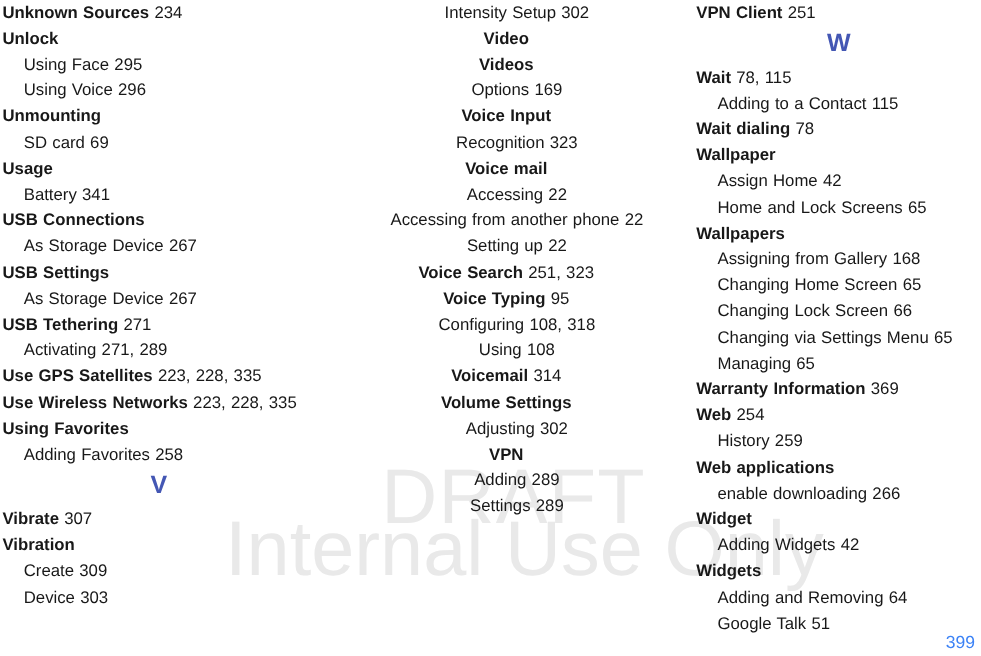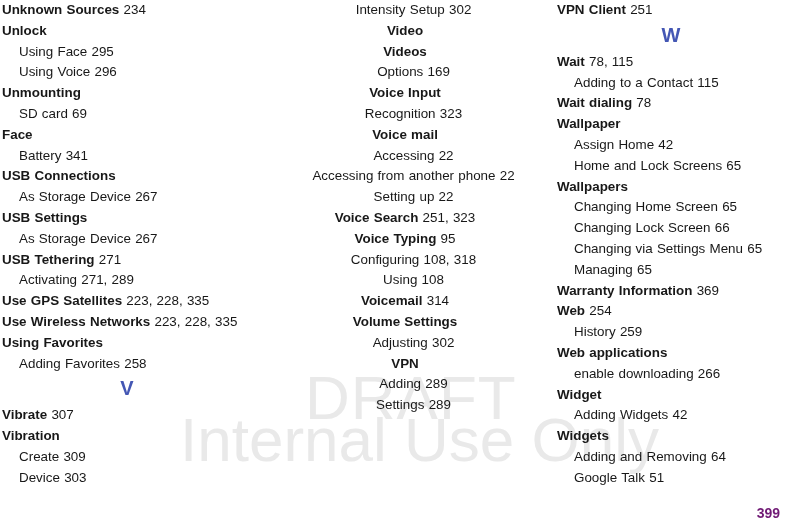--- a/index.html
+++ b/index.html
@@ -100,42 +100,42 @@
     padding-bottom: 6px;
     letter-spacing: 0px;
   }
 
   
   .page-number {
     position: absolute;
     right: 5px;
     bottom: 4px;
     font-size: 14px;
-    font-weight: bold;
-    color: #701a75;
+    font-weight: normal;
+    color: #3b82f6;
     z-index: 2;
   }
 </style>
 </head>
 <body>
 
 <div id="page">
 
   <div class="watermark watermark-draft">DRAFT</div>
   <div class="watermark watermark-internal">Internal Use Only</div>
 
   <div class="columns">
     <div class="column col-1">
         <div class="entry level-0"><span>Unknown Sources</span><span class="pages">&nbsp;234</span></div>
         <div class="entry level-0"><span>Unlock</span></div>
         <div class="entry level-1"><span>Using Face</span><span class="pages">&nbsp;295</span></div>
         <div class="entry level-1"><span>Using Voice</span><span class="pages">&nbsp;296</span></div>
         <div class="entry level-0"><span>Unmounting</span></div>
         <div class="entry level-1"><span>SD card</span><span class="pages">&nbsp;69</span></div>
-        <div class="entry level-0"><span>Face</span></div>
+        <div class="entry level-0"><span>Usage</span></div>
         <div class="entry level-1"><span>Battery</span><span class="pages">&nbsp;341</span></div>
         <div class="entry level-0"><span>USB Connections</span></div>
         <div class="entry level-1"><span>As Storage Device</span><span class="pages">&nbsp;267</span></div>
         <div class="entry level-0"><span>USB Settings</span></div>
         <div class="entry level-1"><span>As Storage Device</span><span class="pages">&nbsp;267</span></div>
         <div class="entry level-0"><span>USB Tethering</span><span class="pages">&nbsp;271</span></div>
         <div class="entry level-1"><span>Activating</span><span class="pages">&nbsp;271, 289</span></div>
         <div class="entry level-0"><span>Use GPS Satellites</span><span class="pages">&nbsp;223, 228, 335</span></div>
         <div class="entry level-0"><span>Use Wireless Networks</span><span class="pages">&nbsp;223, 228, 335</span></div>
         <div class="entry level-0"><span>Using Favorites</span></div>
@@ -171,20 +171,21 @@
     <div class="column col-3">
         <div class="entry level-0"><span>VPN Client</span><span class="pages">&nbsp;251</span></div>
         <div class="letter-header" style="color: rgb(68, 87, 180);">W</div>
         <div class="entry level-0"><span>Wait</span><span class="pages">&nbsp;78, 115</span></div>
         <div class="entry level-1"><span>Adding to a Contact</span><span class="pages">&nbsp;115</span></div>
         <div class="entry level-0"><span>Wait dialing</span><span class="pages">&nbsp;78</span></div>
         <div class="entry level-0"><span>Wallpaper</span></div>
         <div class="entry level-1"><span>Assign Home</span><span class="pages">&nbsp;42</span></div>
         <div class="entry level-1"><span>Home and Lock Screens</span><span class="pages">&nbsp;65</span></div>
         <div class="entry level-0"><span>Wallpapers</span></div>
+        <div class="entry level-1"><span>Assigning from Gallery</span><span class="pages">&nbsp;168</span></div>
         <div class="entry level-1"><span>Changing Home Screen</span><span class="pages">&nbsp;65</span></div>
         <div class="entry level-1"><span>Changing Lock Screen</span><span class="pages">&nbsp;66</span></div>
         <div class="entry level-1"><span>Changing via Settings Menu</span><span class="pages">&nbsp;65</span></div>
         <div class="entry level-1"><span>Managing</span><span class="pages">&nbsp;65</span></div>
         <div class="entry level-0"><span>Warranty Information</span><span class="pages">&nbsp;369</span></div>
         <div class="entry level-0"><span>Web</span><span class="pages">&nbsp;254</span></div>
         <div class="entry level-1"><span>History</span><span class="pages">&nbsp;259</span></div>
         <div class="entry level-0"><span>Web applications</span></div>
         <div class="entry level-1"><span>enable downloading</span><span class="pages">&nbsp;266</span></div>
         <div class="entry level-0"><span>Widget</span></div>

